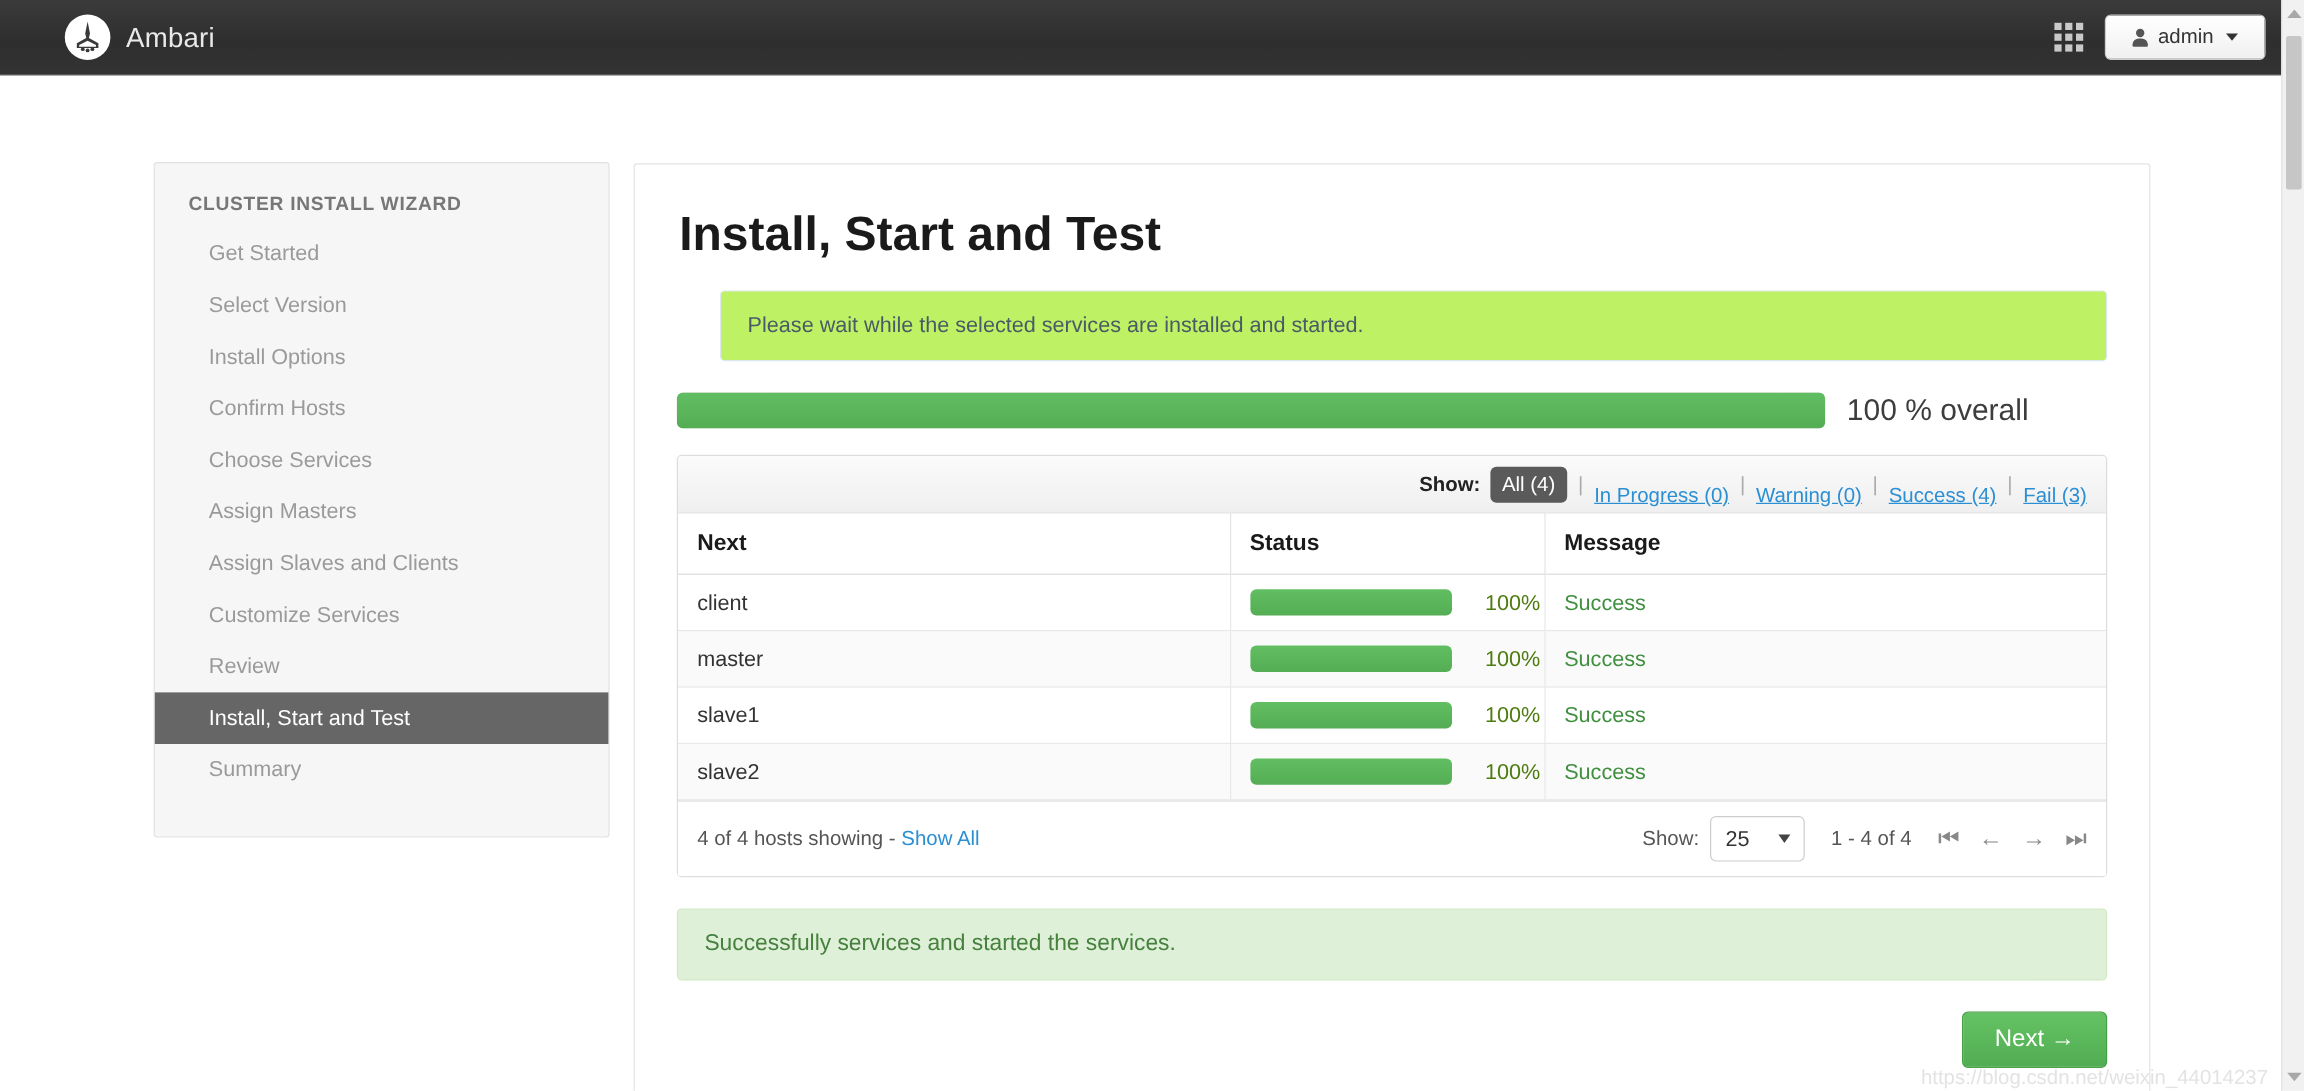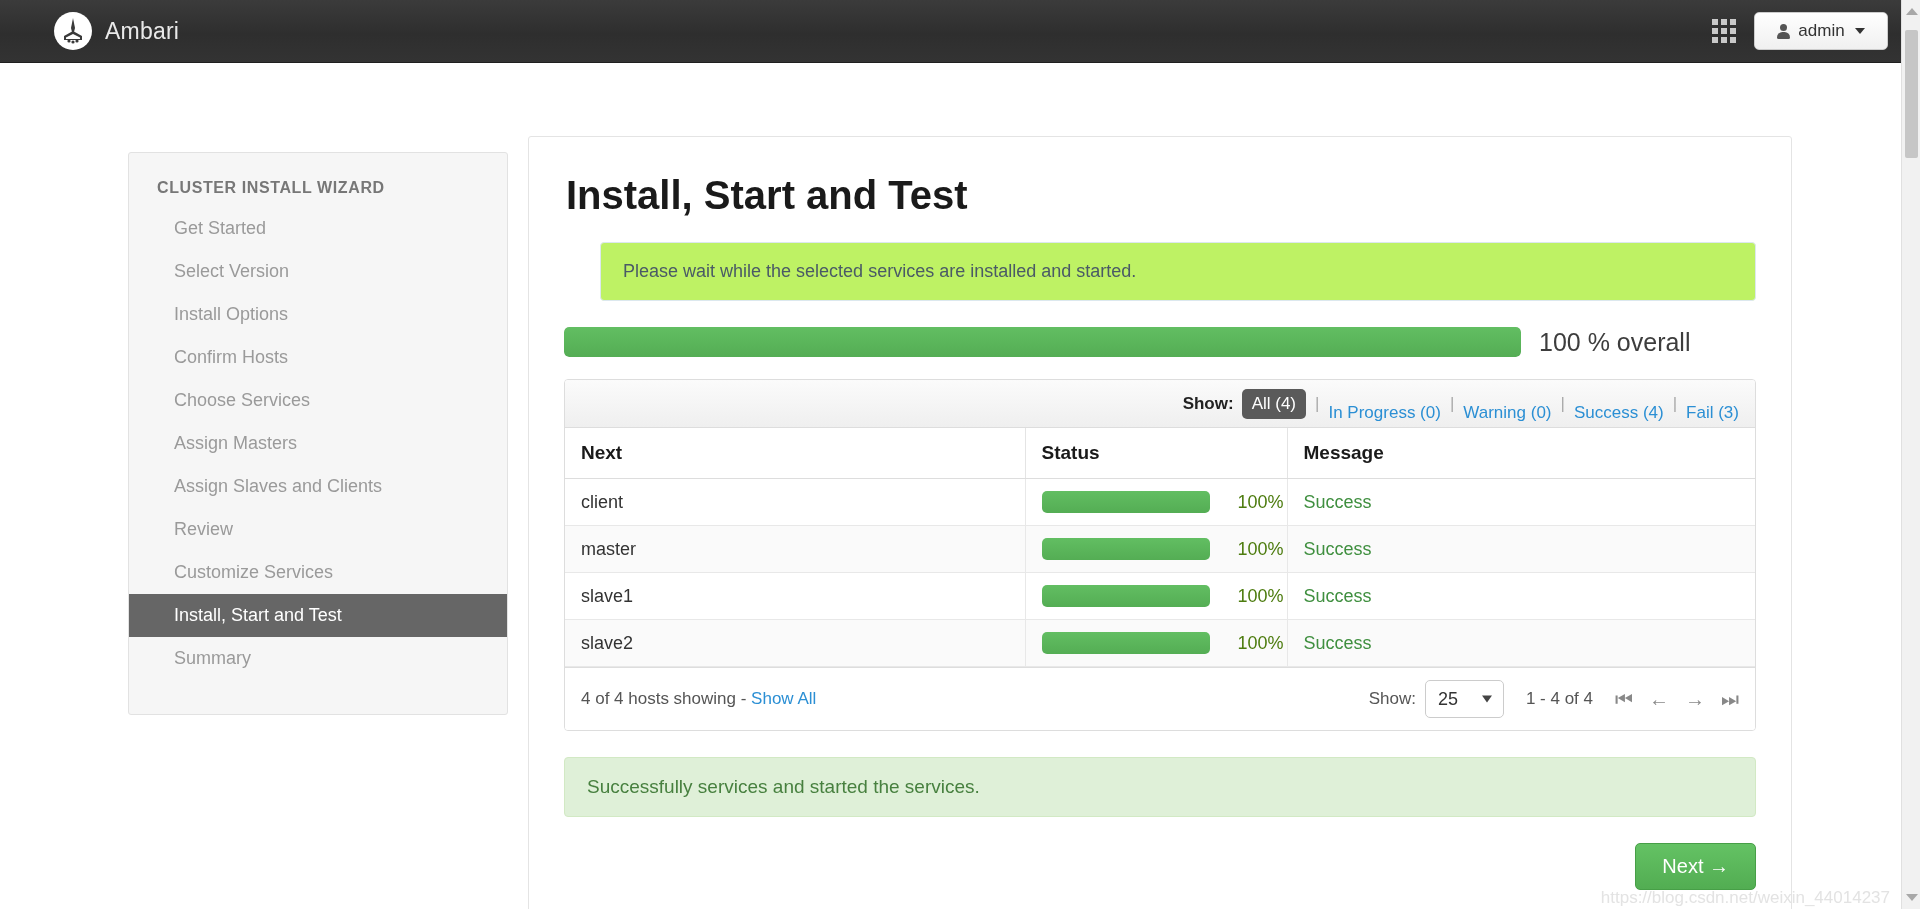--- a/index.html
+++ b/index.html
@@ -77,21 +77,21 @@
   .page {
     position: relative;
     height: 855px;
     background: #ffffff;
     padding: 16px 0 0 0;
   }
 
   
   .sidebar {
     position: absolute;
-    left: 128px; top: 89px;
+    left: 128px; top: 72px;
     width: 380px;
     background: #f6f6f6;
     border: 1px solid #e2e2e2;
     border-radius: 3px;
     padding: 26px 0 34px 0;
   }
   .sidebar-title {
     font-size: 16px; font-weight: bold; color: #777777;
     letter-spacing: .6px; padding: 0 0 10px 28px;
   }
@@ -163,21 +163,21 @@
     font-size: 17px;
   }
   .filter-label { font-weight: bold; color: #222222; margin-right: 8px; }
   .filter-pill {
     background: #5a5a5a; color: #ffffff;
     border-radius: 5px; padding: 5px 10px;
     cursor: pointer;
   }
   .filter-sep { color: #aaaaaa; margin: 0 9px; }
   .filter-link {
-    color: #2b8fd4; cursor: pointer; margin-top: 19px;
+    color: #2b8fd4; text-decoration: underline; cursor: pointer; margin-top: 19px;
   }
   table.hosts { width: 100%; border-collapse: collapse; }
   table.hosts th {
     text-align: left;
     font-size: 19px; font-weight: bold; color: #1a1a1a;
     padding: 14px 0 14px 16px;
     border-bottom: 1px solid #dddddd;
     border-right: 1px solid #e4e4e4;
     background: #ffffff;
   }
@@ -316,22 +316,22 @@
 
   <div class="sidebar">
     <div class="sidebar-title">CLUSTER INSTALL WIZARD</div>
     <div class="nav-item">Get Started</div>
     <div class="nav-item">Select Version</div>
     <div class="nav-item">Install Options</div>
     <div class="nav-item">Confirm Hosts</div>
     <div class="nav-item">Choose Services</div>
     <div class="nav-item">Assign Masters</div>
     <div class="nav-item">Assign Slaves and Clients</div>
+    <div class="nav-item">Customize Services</div>
     <div class="nav-item">Review</div>
-    <div class="nav-item">Customize Services</div>
     <div class="nav-item active">Install, Start and Test</div>
     <div class="nav-item">Summary</div>
   </div>
 
   <div class="panel">
 
     <div class="page-title">Install, Start and Test</div>
 
     <div class="alert-info">Please wait while the selected services are installed and started.</div>
 

